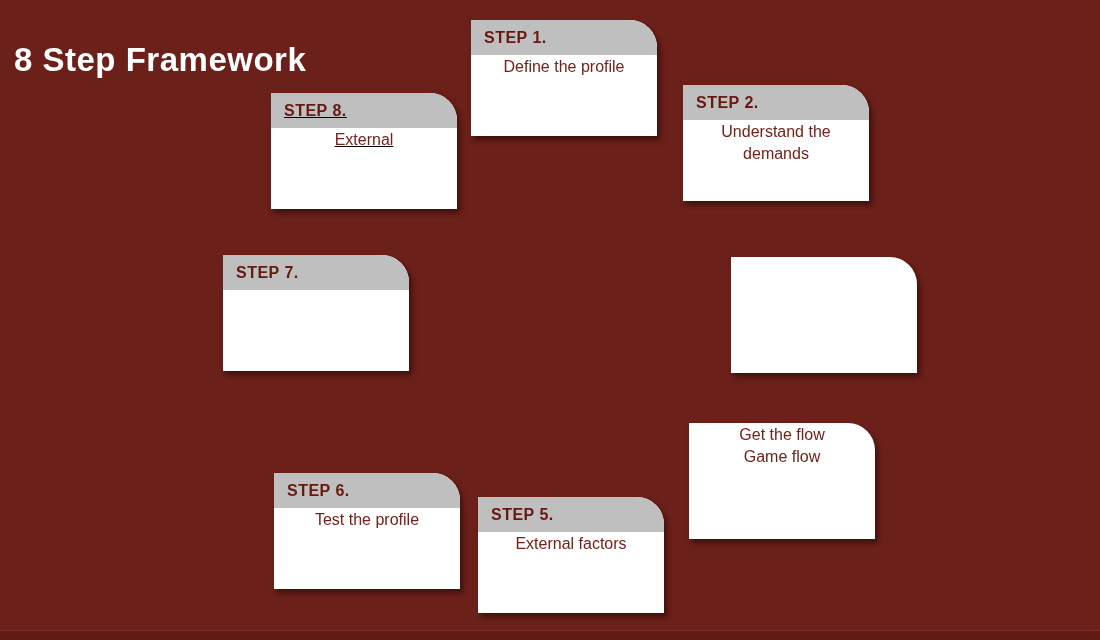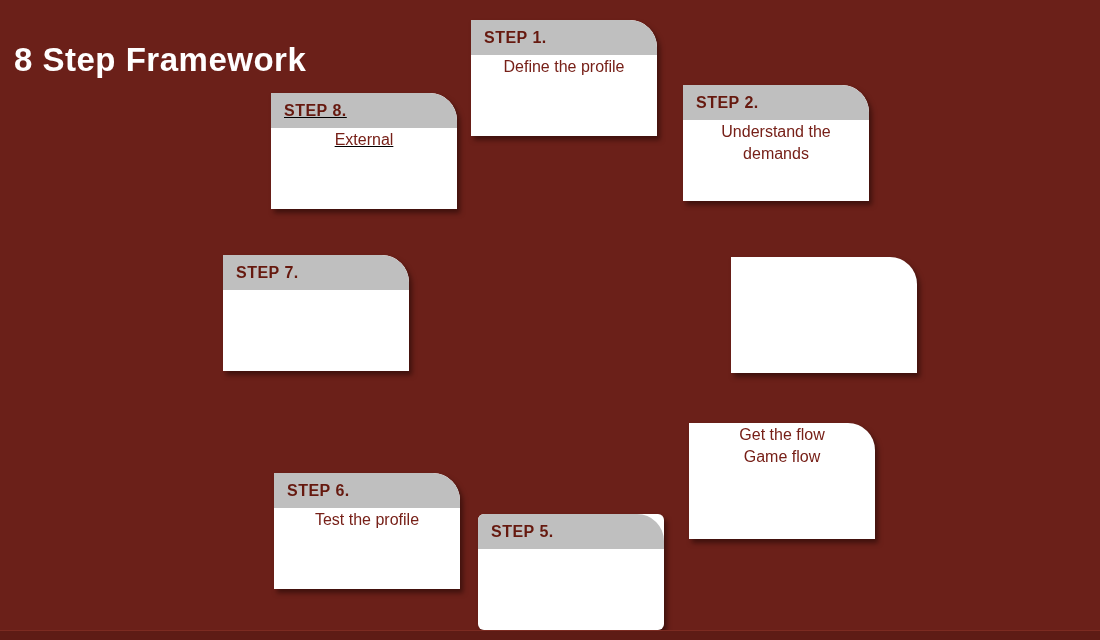--- a/index.html
+++ b/index.html
@@ -48,21 +48,21 @@
     font-size: 16px;
     line-height: 1.35;
     color: #772018;
     white-space: pre-line;
   }
   
   .pos-s1 { left: 471px; top: 20px;  }
   .pos-s2 { left: 683px; top: 85px;  }
   .pos-s3 { left: 731px; top: 257px; }
   .pos-s4 { left: 689px; top: 423px; }
-  .pos-s5 { left: 478px; top: 514px; border-radius: 6px; }
+  .pos-s5 { left: 478px; top: 497px; }
   .pos-s6 { left: 274px; top: 449px; margin-top: 24px; }
   .pos-s7 { left: 223px; top: 255px; }
   .pos-s8 { left: 271px; top: 93px; text-decoration: underline;  }
   .bottom-edge {
     position: absolute;
     left: 0;
     bottom: 0;
     width: 100%;
     height: 9px;
     background: #5E1C15;
@@ -88,20 +88,21 @@
 <div class="card pos-s3">
 </div>
 
 <div class="card pos-s4">
   <div class="card-body">Get the flow
 Game flow</div>
 </div>
 
 <div class="card pos-s5">
   <div class="card-header">STEP 5.</div>
+  <div class="card-body">External factors</div>
 </div>
 
 <div class="card pos-s6">
   <div class="card-header">STEP 6.</div>
   <div class="card-body">Test the profile</div>
 </div>
 
 <div class="card pos-s7">
   <div class="card-header">STEP 7.</div>
 </div>

